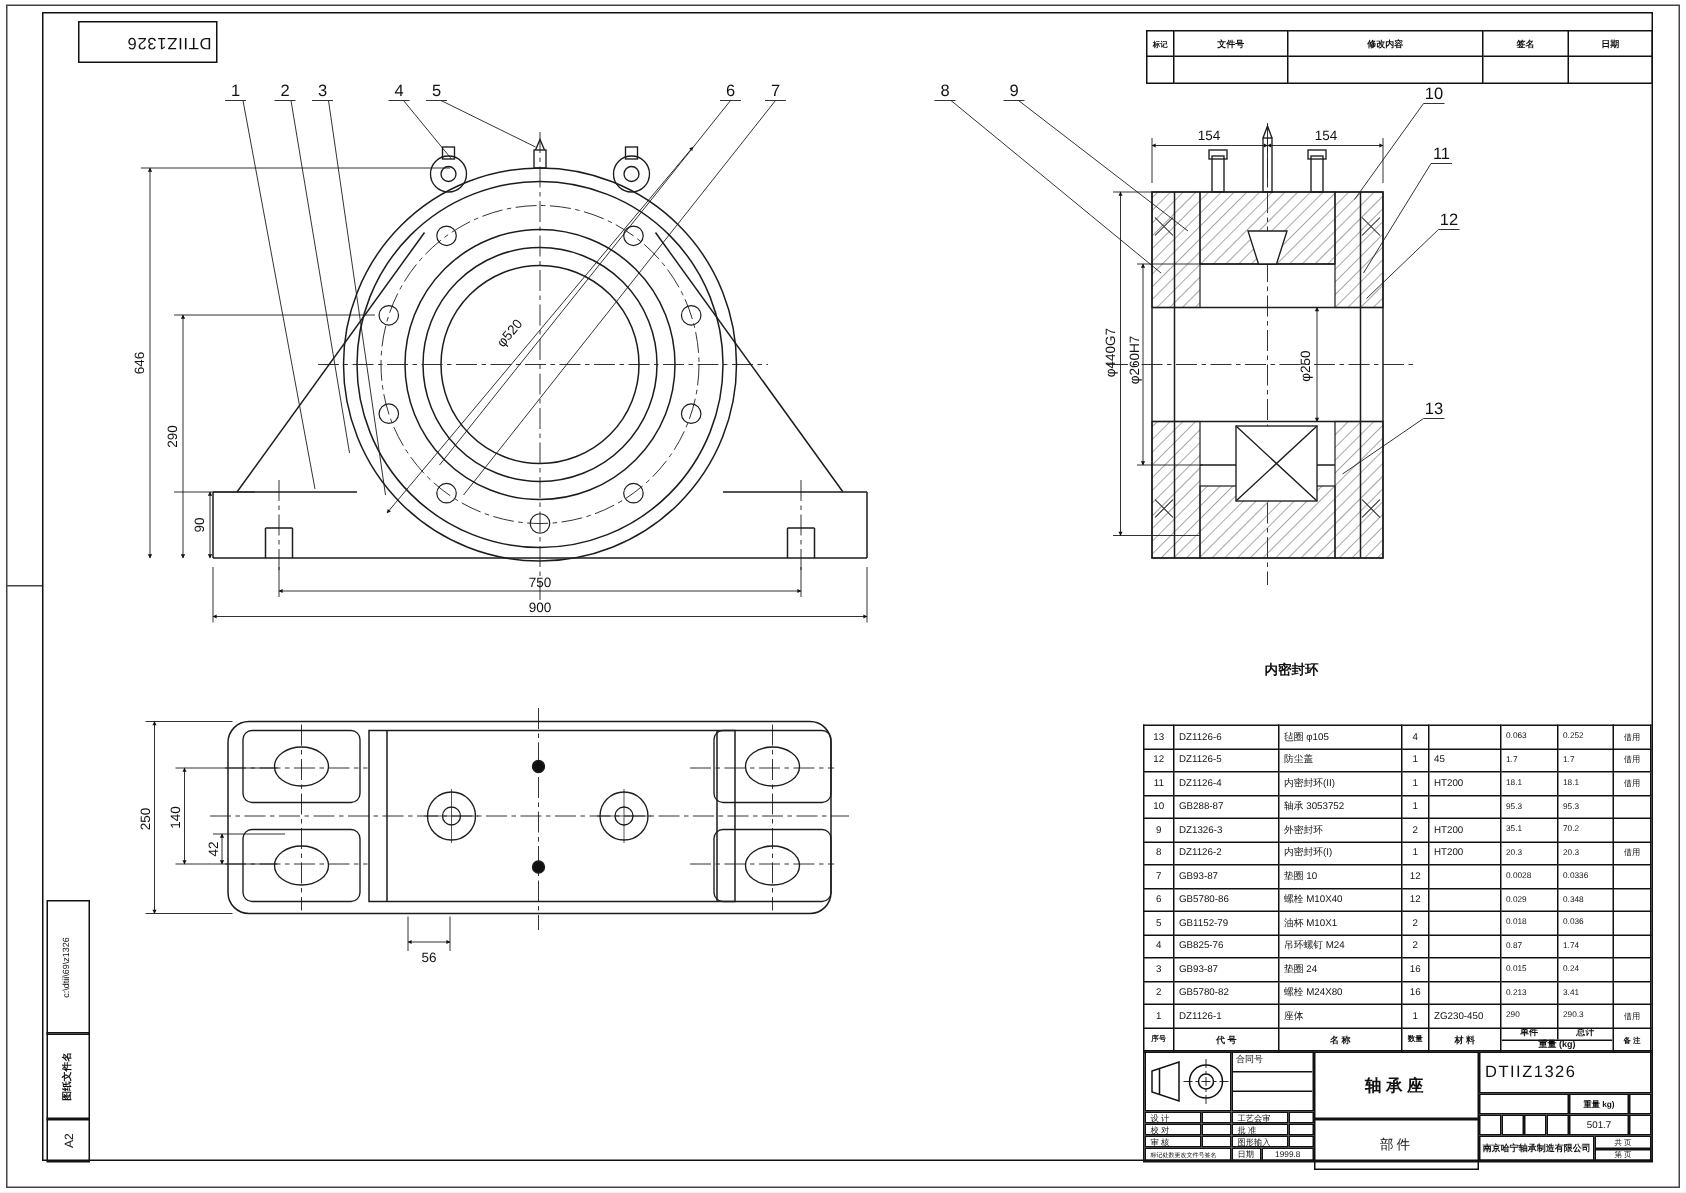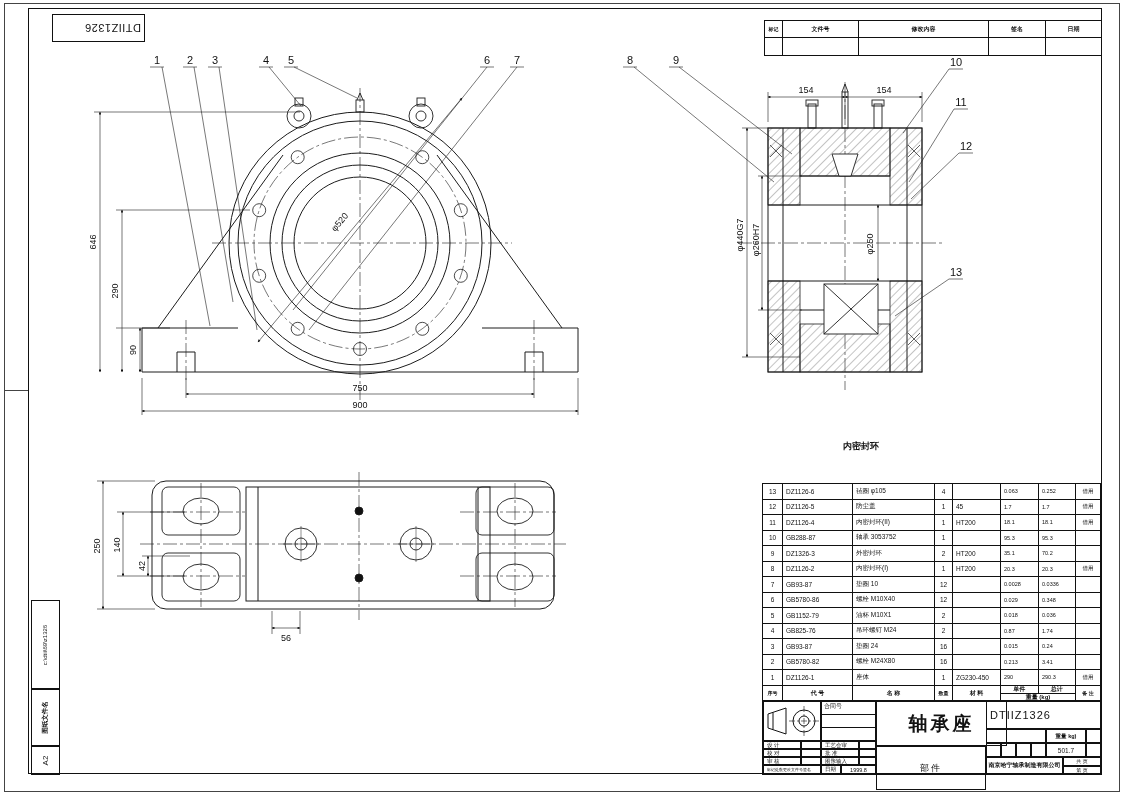--- a/index.html
+++ b/index.html
@@ -523,22 +523,22 @@
 
     <div class="cell l" style="left:0;top:56px;width:38px;height:8px;font-size:5.5px;">审 核</div>
     <div class="cell" style="left:38px;top:56px;width:20px;height:8px;"></div>
     <div class="cell l" style="left:58px;top:56px;width:38px;height:8px;font-size:5.5px;">图形输入</div>
     <div class="cell" style="left:96px;top:56px;width:17px;height:8px;"></div>
 
     <div class="cell l" style="left:0;top:64px;width:58px;height:9px;font-size:4px;">标记处数更改文件号签名</div>
     <div class="cell l" style="left:58px;top:64px;width:20px;height:9px;font-size:5.5px;">日期</div>
     <div class="cell" style="left:78px;top:64px;width:35px;height:9px;font-size:5.5px;">1999.8</div>
 
-    <div class="cell" style="left:113px;top:0;width:131px;height:45px;font-size:19px;letter-spacing:3px;font-weight:bold;font-family:Liberation Serif, serif;">轴承座</div>
-    <div class="cell" style="left:113px;top:45px;width:110px;height:44px;font-size:9px;letter-spacing:2px;">部件</div>
+    <div class="cell" style="left:113px;top:0;width:110px;height:45px;font-size:11px;letter-spacing:3px;font-weight:bold;font-family:Liberation Serif, serif;">轴承座</div>
+    <div class="cell" style="left:113px;top:45px;width:110px;height:34px;font-size:9px;letter-spacing:2px;">部件</div>
 
     <div class="cell l" style="left:223px;top:0;width:115px;height:28px;font-size:11px;letter-spacing:1px;">DTIIZ1326</div>
     <div class="cell" style="left:223px;top:28px;width:60px;height:14px;"></div>
     <div class="cell" style="left:283px;top:28px;width:40px;height:14px;font-size:5.5px;font-weight:bold;">重量 kg)</div>
     <div class="cell" style="left:323px;top:28px;width:15px;height:14px;"></div>
     <div class="cell" style="left:223px;top:42px;width:15px;height:14px;"></div>
     <div class="cell" style="left:238px;top:42px;width:15px;height:14px;"></div>
     <div class="cell" style="left:253px;top:42px;width:15px;height:14px;"></div>
     <div class="cell" style="left:268px;top:42px;width:15px;height:14px;"></div>
     <div class="cell" style="left:283px;top:42px;width:40px;height:14px;font-size:6.5px;">501.7</div>

